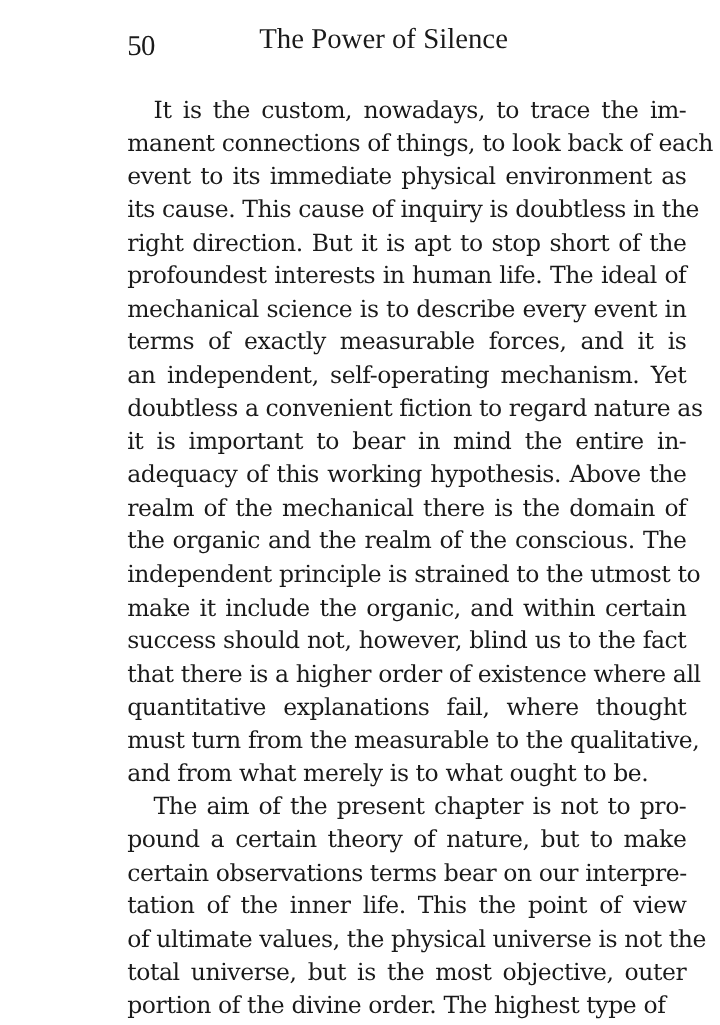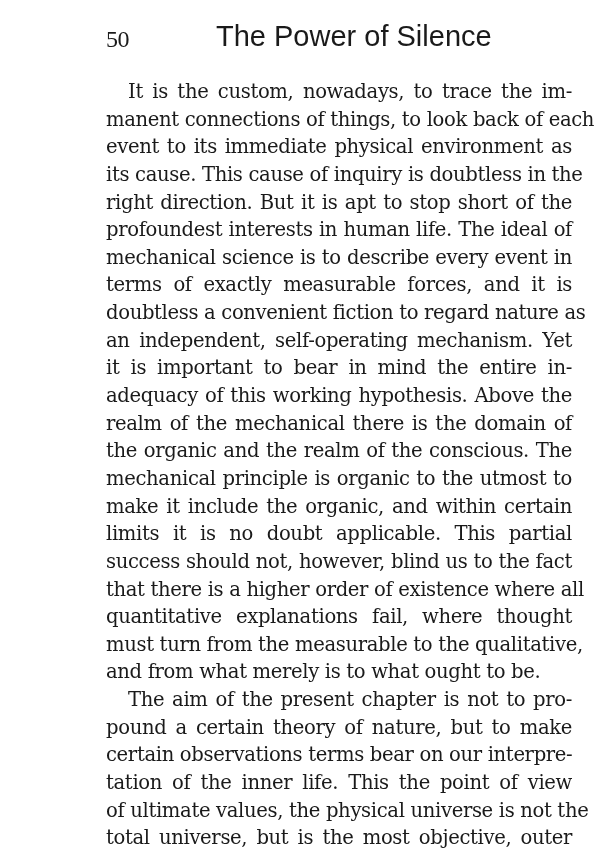--- a/index.html
+++ b/index.html
@@ -34,22 +34,22 @@
       left: 0;
       top: 6px;
       font-family: "Liberation Serif", serif;
       font-size: 24px;
       letter-spacing: -0.5px;
     }
     .book-title {
       position: absolute;
       left: 110px;
       top: 0;
-      font-family: Liberation Sans, sans-serif;
-      font-size: 29px;
+      font-family: Liberation Serif, serif;
+      font-size: 24px;
       white-space: nowrap;
       text-align: right;
     }
     .body-text {
       position: absolute;
       left: 89px;
       top: 78px;
       width: 466px;
     }
     .line {
@@ -81,29 +81,28 @@
   <div class="body-text" id="body-text">
       <div>
         <span class="line indent">It is the custom, nowadays, to trace the im-</span>
         <span class="line">manent connections of things, to look back of each</span>
         <span class="line">event to its immediate physical environment as</span>
         <span class="line">its cause.  This cause of inquiry is doubtless in the</span>
         <span class="line">right direction.  But it is apt to stop short of the</span>
         <span class="line">profoundest interests in human life.  The ideal of</span>
         <span class="line">mechanical science is to describe every event in</span>
         <span class="line">terms of exactly measurable forces, and it is</span>
+        <span class="line">an independent, self-operating mechanism.  Yet</span>
         <span class="line">doubtless a convenient fiction to regard nature as</span>
-        <span class="line">an independent, self-operating mechanism.  Yet</span>
         <span class="line">it is important to bear in mind the entire in-</span>
         <span class="line">adequacy of this working hypothesis.  Above the</span>
         <span class="line">realm of the mechanical there is the domain of</span>
         <span class="line">the organic and the realm of the conscious.  The</span>
-        <span class="line">mechanical principle is organic to the utmost to</span>
+        <span class="line">independent principle is strained to the utmost to</span>
         <span class="line">make it include the organic, and within certain</span>
-        <span class="line">limits it is no doubt applicable.  This partial</span>
         <span class="line">success should not, however, blind us to the fact</span>
         <span class="line">that there is a higher order of existence where all</span>
         <span class="line">quantitative explanations fail, where thought</span>
         <span class="line">must turn from the measurable to the qualitative,</span>
         <span class="line last">and from what merely is to what ought to be.</span>
       </div>
       <div>
         <span class="line indent">The aim of the present chapter is not to pro-</span>
         <span class="line">pound a certain theory of nature, but to make</span>
         <span class="line">certain observations terms bear on our interpre-</span>

